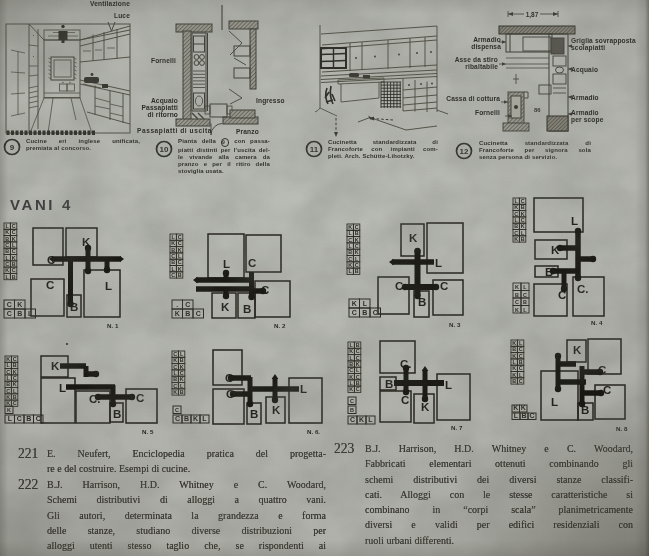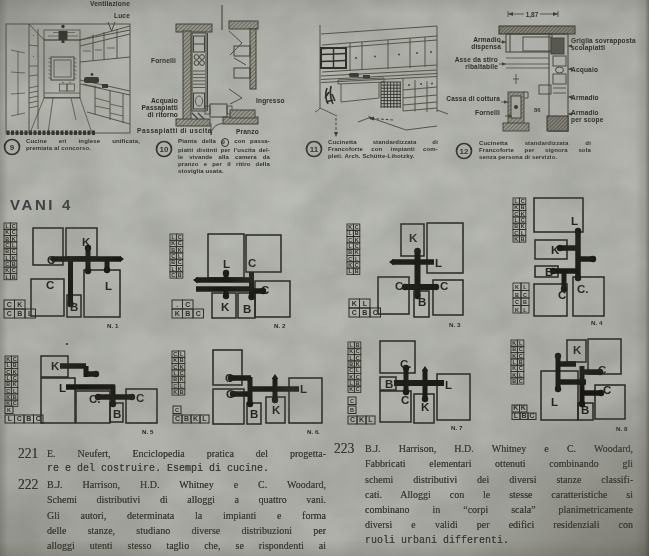--- a/index.html
+++ b/index.html
@@ -17,21 +17,21 @@
  #b1b3ac;
 font-family:"Liberation Sans", sans-serif;}
 #content{position:absolute;left:0;top:0;width:649px;height:556px;filter:blur(0.45px);}
 .t{position:absolute;color:#312f2a;}
 .cap{font-size:6px;line-height:7.1px;letter-spacing:0.15px;color:#2b2a25;font-weight:bold;}
 .cap div{text-align:justify;text-align-last:justify;}
 .cap div.last{text-align-last:left;}
 .lbl{font-size:6.6px;line-height:7px;color:#272622;letter-spacing:0.15px;font-weight:bold;}
 .ser{font-family:"Liberation Serif", serif;font-size:10px;line-height:15.3px;color:#35332d;text-shadow:0 0 0.55px #4a4840;}
 .ser .ln{text-align:justify;text-align-last:justify;white-space:nowrap;}
-.ser .ls{text-align-last:left;font-family:Liberation Mono, monospace;}
+.ser .ls{text-align-last:left;}
 .num{font-family:"Liberation Serif", serif;font-size:13.6px;color:#35332d;text-shadow:0 0 0.55px #4a4840;}
 svg{position:absolute;overflow:visible;}
 svg text{font-family:"Liberation Sans", sans-serif;}
 </style>
 </head>
 <body>
 <div id="page">
 <div id="content">
 
 <div class="t lbl" style="left:84px;top:0px;width:46px;text-align:right;">Ventilazione</div>
@@ -1092,21 +1092,21 @@
 <div class="t num" style="left:18px;top:446px;">221</div>
 <div class="t ser" style="left:47px;top:446px;width:279px;">
 <div class="ln">E. Neufert, Enciclopedia pratica del progetta-</div>
 <div class="ln ls">re e del costruire. Esempi di cucine.</div>
 </div>
 
 <div class="t num" style="left:18px;top:477px;">222</div>
 <div class="t ser" style="left:47px;top:477px;width:279px;">
 <div class="ln">B.J. Harrison, H.D. Whitney e C. Woodard,</div>
 <div class="ln">Schemi distributivi di alloggi a quattro vani.</div>
-<div class="ln">Gli autori, determinata la impianti e forma</div>
+<div class="ln">Gli autori, determinata la grandezza e forma</div>
 <div class="ln">delle stanze, studiano diverse distribuzioni per</div>
 <div class="ln">alloggi utenti stesso taglio che, se rispondenti ai</div>
 <div class="ln">bisogni degli utenti, consentono economie di</div>
 </div>
 
 <div class="t num" style="left:334px;top:441px;">223</div>
 <div class="t ser" style="left:365px;top:441px;width:268px;">
 <div class="ln">B.J. Harrison, H.D. Whitney e C. Woodard,</div>
 <div class="ln">Fabbricati elementari ottenuti combinando gli</div>
 <div class="ln">schemi distributivi dei diversi stanze classifi-</div>

